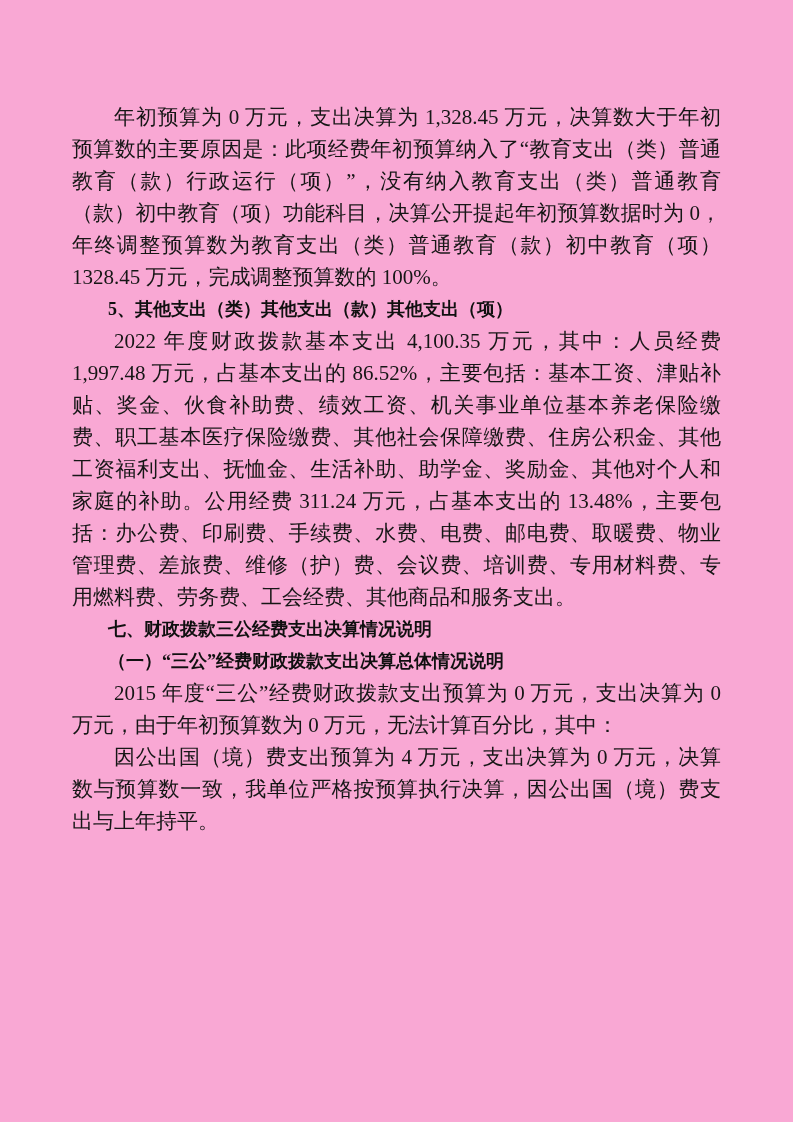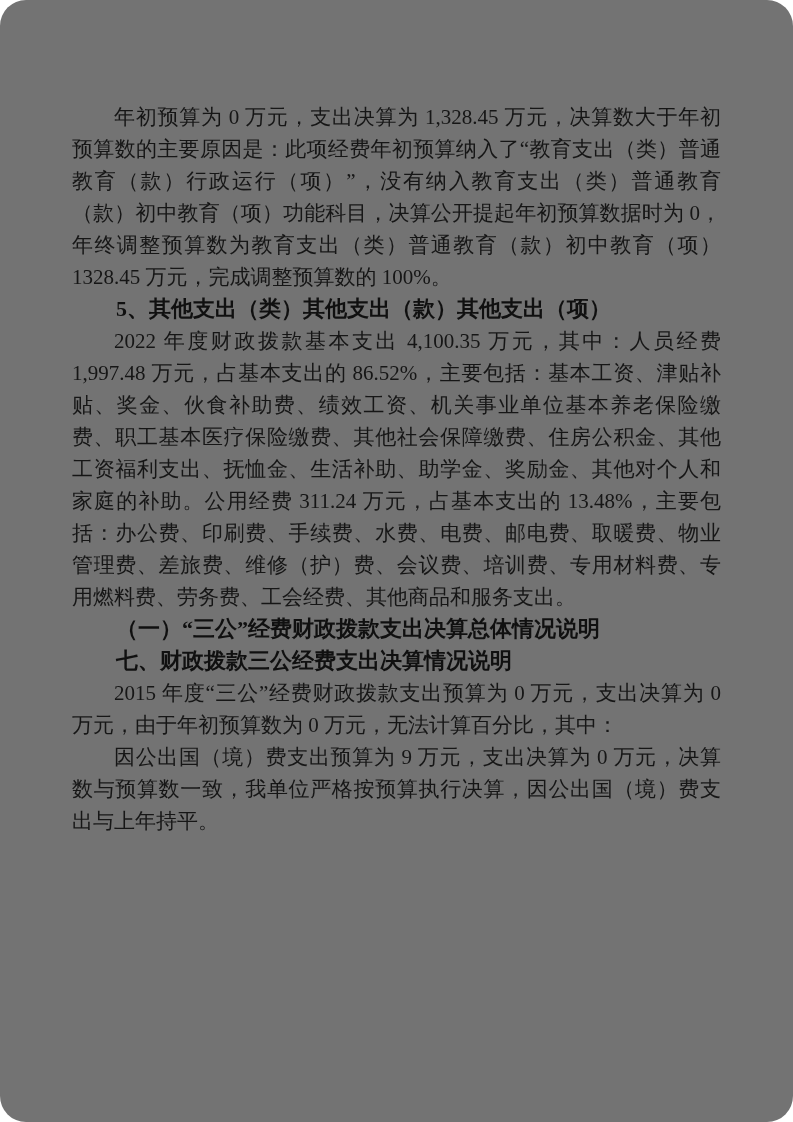--- a/index.html
+++ b/index.html
@@ -4,54 +4,53 @@
 <style>
   html, body {
     margin: 0;
     padding: 0;
     background: #ffffff;
   }
   .page {
     position: relative;
     width: 793px;
     height: 1122px;
-    background: #737373;
+    background: #f9a8d4;
     box-sizing: border-box;
     padding: 101px 72px 0 72px;
     overflow: hidden;
     color: #161616;
-    border-radius: 26px;
   }
   .doc-body {
     font-family: "Liberation Serif", "DejaVu Serif", serif;
     font-size: 21px;
     line-height: 32px;
     text-align: justify;
     text-justify: inter-ideograph;
   }
   .doc-body p.paragraph {
     margin: 0;
     text-indent: 2em;
   }
   .doc-body h3.heading {
     margin: 0;
-    font-size: 22px;
+    font-size: 18px;
     line-height: 32px;
     font-weight: bold;
     text-indent: 2em;
     font-family: "Liberation Serif", "DejaVu Serif", serif;
     color: #101010;
   }
 </style>
 </head>
 <body>
 
 <div class="page">
   <main class="doc-body">
       <p class="paragraph">年初预算为 0 万元，支出决算为 1,328.45 万元，决算数大于年初预算数的主要原因是：此项经费年初预算纳入了“教育支出（类）普通教育（款）行政运行（项）”，没有纳入教育支出（类）普通教育（款）初中教育（项）功能科目，决算公开提起年初预算数据时为 0，年终调整预算数为教育支出（类）普通教育（款）初中教育（项）1328.45 万元，完成调整预算数的 100%。</p>
       <h3 class="heading">5、其他支出（类）其他支出（款）其他支出（项）</h3>
       <p class="paragraph">2022 年度财政拨款基本支出 4,100.35 万元，其中：人员经费 1,997.48 万元，占基本支出的 86.52%，主要包括：基本工资、津贴补贴、奖金、伙食补助费、绩效工资、机关事业单位基本养老保险缴费、职工基本医疗保险缴费、其他社会保障缴费、住房公积金、其他工资福利支出、抚恤金、生活补助、助学金、奖励金、其他对个人和家庭的补助。公用经费 311.24 万元，占基本支出的 13.48%，主要包括：办公费、印刷费、手续费、水费、电费、邮电费、取暖费、物业管理费、差旅费、维修（护）费、会议费、培训费、专用材料费、专用燃料费、劳务费、工会经费、其他商品和服务支出。</p>
+      <h3 class="heading">七、财政拨款三公经费支出决算情况说明</h3>
       <h3 class="heading">（一）“三公”经费财政拨款支出决算总体情况说明</h3>
-      <h3 class="heading">七、财政拨款三公经费支出决算情况说明</h3>
       <p class="paragraph">2015 年度“三公”经费财政拨款支出预算为 0 万元，支出决算为 0 万元，由于年初预算数为 0 万元，无法计算百分比，其中：</p>
-      <p class="paragraph">因公出国（境）费支出预算为 9 万元，支出决算为 0 万元，决算数与预算数一致，我单位严格按预算执行决算，因公出国（境）费支出与上年持平。</p>
+      <p class="paragraph">因公出国（境）费支出预算为 4 万元，支出决算为 0 万元，决算数与预算数一致，我单位严格按预算执行决算，因公出国（境）费支出与上年持平。</p>
     </main>
 </div>
 
 </body></html>

